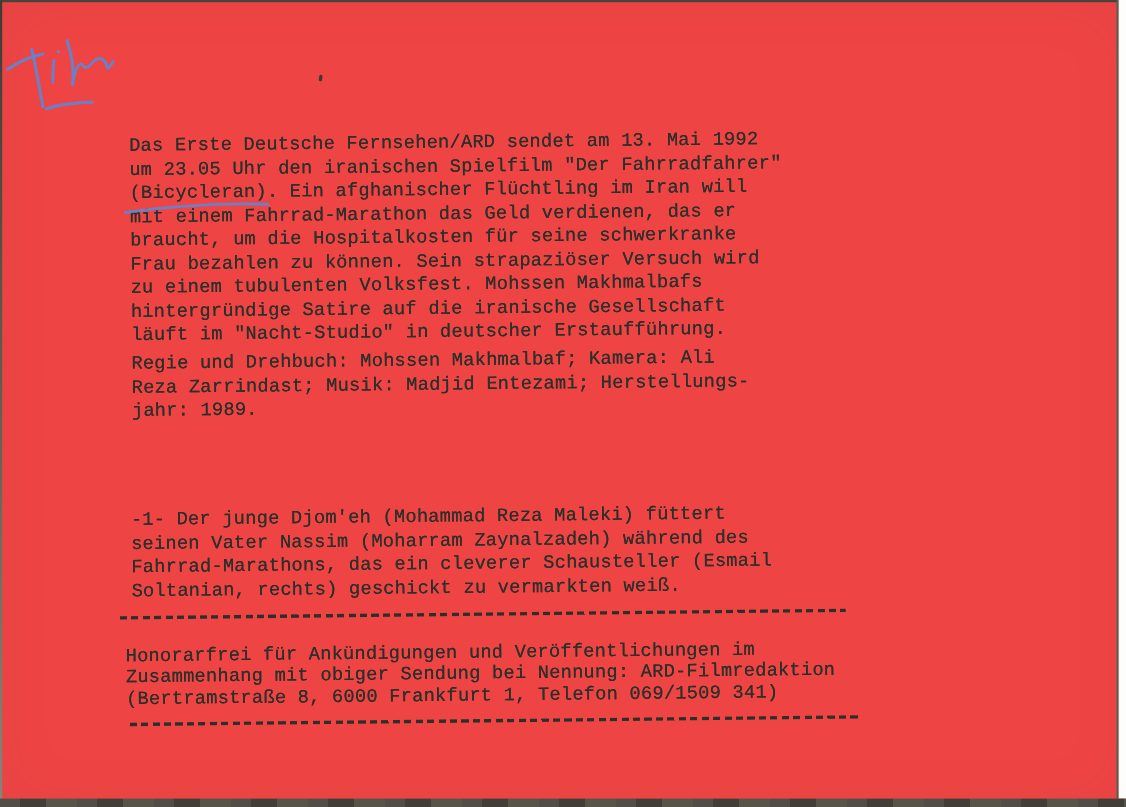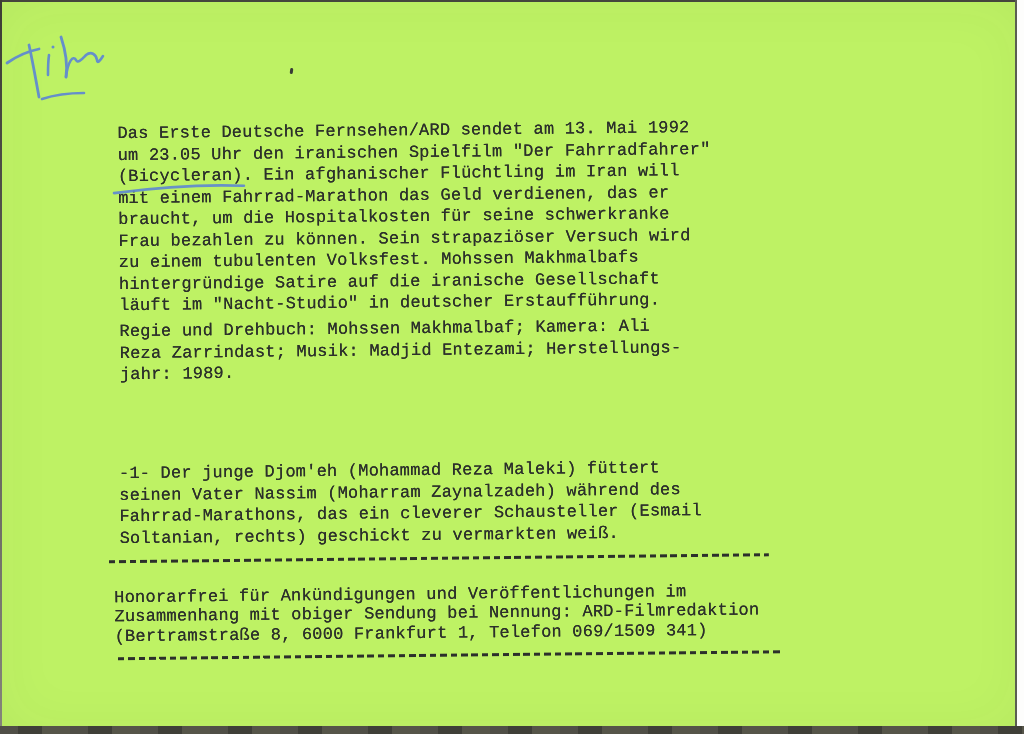--- a/index.html
+++ b/index.html
@@ -3,21 +3,21 @@
 <meta charset="utf-8">
 <style>
   html,body{margin:0;padding:0;}
   body{
     width:1024px;height:734px;overflow:hidden;
     background:#ffffff;
     font-family:"Liberation Mono","DejaVu Sans Mono",monospace;
   }
   .scan{
     position:relative;width:1024px;height:734px;
-    background:#bef264;
+    background:#ef4444;
     box-shadow:inset 0 0 60px rgba(60,60,50,0.05);
   }
   
   .edge-top{position:absolute;left:0;top:0;width:1024px;height:2px;background:#45453d;}
   .edge-left{position:absolute;left:0;top:0;width:2px;height:734px;
     background:linear-gradient(180deg,#3d3d35 0%,#63635a 55%,#85857b 100%);}
   .edge-bottom{position:absolute;left:0;bottom:0;width:1024px;height:8px;
     background:repeating-linear-gradient(90deg,#504f47 0 18px,#3f3f38 18px 42px,#565549 42px 70px);}
   .edge-right-line{position:absolute;left:1015px;top:0;width:2px;height:726px;background:#5a5e52;}
   .edge-right-white{position:absolute;left:1017px;top:0;width:7px;height:726px;background:#fdfdfc;}

